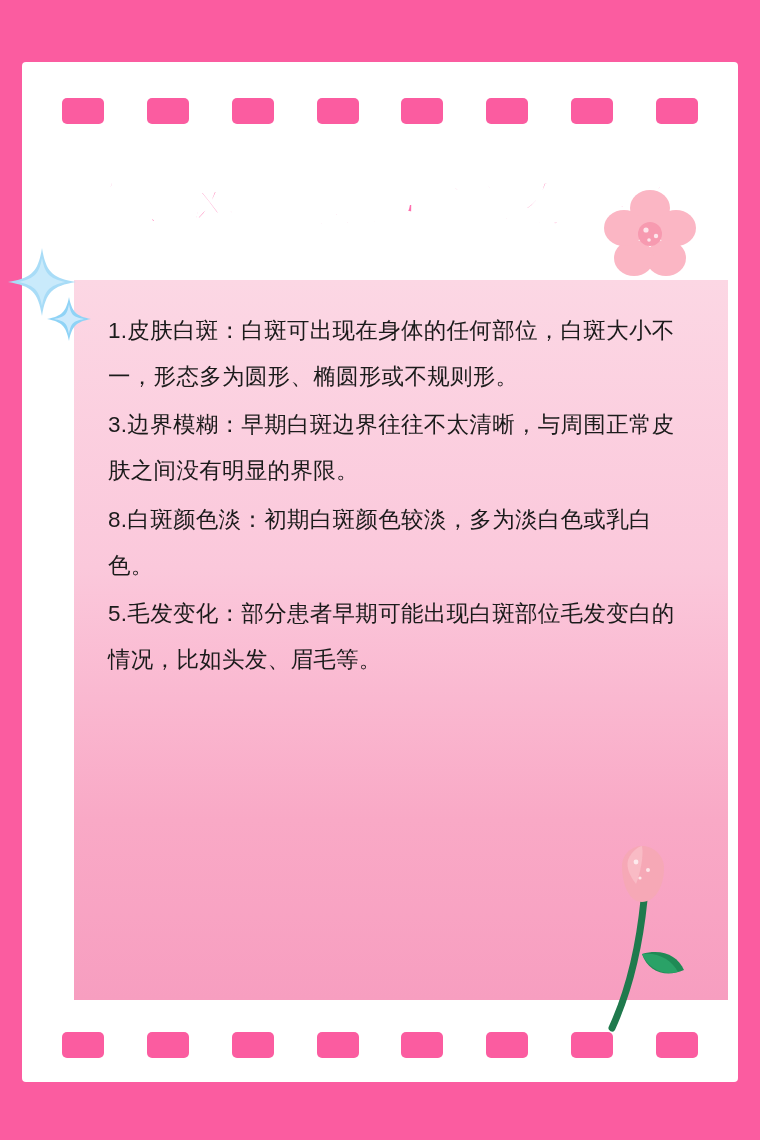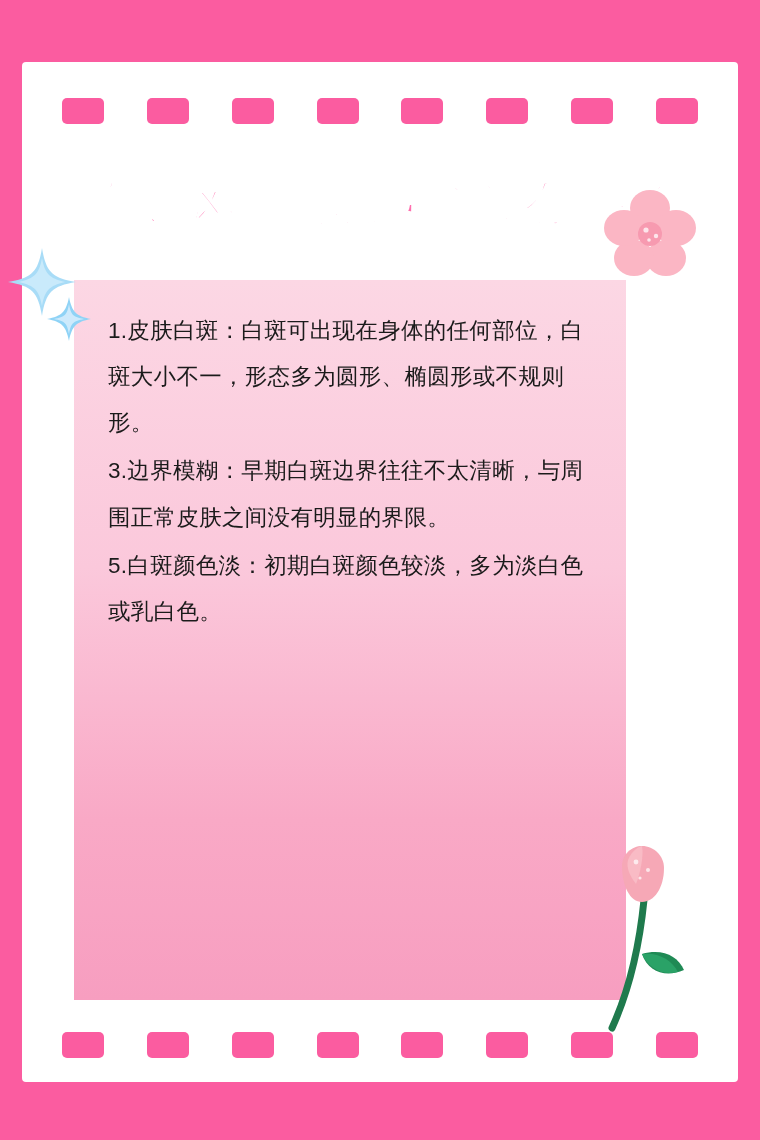--- a/index.html
+++ b/index.html
@@ -72,21 +72,21 @@
   #title .inner {
     display: inline-block;
     color: #ff6fae;
   }
 
   
   #content-panel {
     position: absolute;
     left: 52px;
     top: 218px;
-    width: 552px;
+    width: 654px;
     height: 720px;
     background: linear-gradient(180deg, #fcd7e4 0%, #fbc8db 40%, #f9a9c6 75%, #f79ec0 100%);
     padding: 28px 34px 20px 34px;
   }
 
   .item {
     font-size: 22.5px;
     color: #1b1b1b;
     line-height: 2.05;
     letter-spacing: 0.3px;
@@ -158,21 +158,22 @@
           <circle cx="44" cy="44" r="2.6"></circle>
           <circle cx="54" cy="50" r="2.2"></circle>
           <circle cx="47" cy="54" r="1.8"></circle>
         </g>
       </svg>
     </div>
 
     <div id="content-panel">
       <p class="item">1.皮肤白斑：白斑可出现在身体的任何部位，白斑大小不一，形态多为圆形、椭圆形或不规则形。</p>
       <p class="item">3.边界模糊：早期白斑边界往往不太清晰，与周围正常皮肤之间没有明显的界限。</p>
-      <p class="item">5.白斑颜色淡：初期白斑颜色较淡，多为淡白色或乳白色。</p>
+      <p class="item">8.白斑颜色淡：初期白斑颜色较淡，多为淡白色或乳白色。</p>
+      <p class="item">5.毛发变化：部分患者早期可能出现白斑部位毛发变白的情况，比如头发、眉毛等。</p>
     </div>
 
     <div id="tulip">
       <svg width="110" height="190" viewBox="0 0 110 190">
         <path d="M52 56 C48 96 40 140 20 184" stroke="#1f7a4d" stroke-width="7" fill="none" stroke-linecap="round"></path>
         <path d="M50 110 C70 104 86 112 92 126 C74 134 56 128 50 110 Z" fill="#1f8a55"></path>
         <path d="M50 110 C66 108 80 116 86 128 C70 132 56 124 50 110 Z" fill="#2aa267"></path>
         <g fill="#f6a8b6">
           <path d="M30 22 C30 10 40 2 50 2 C62 2 72 12 72 24 C72 44 62 58 50 58 C38 58 30 42 30 22 Z"></path>
         </g>

